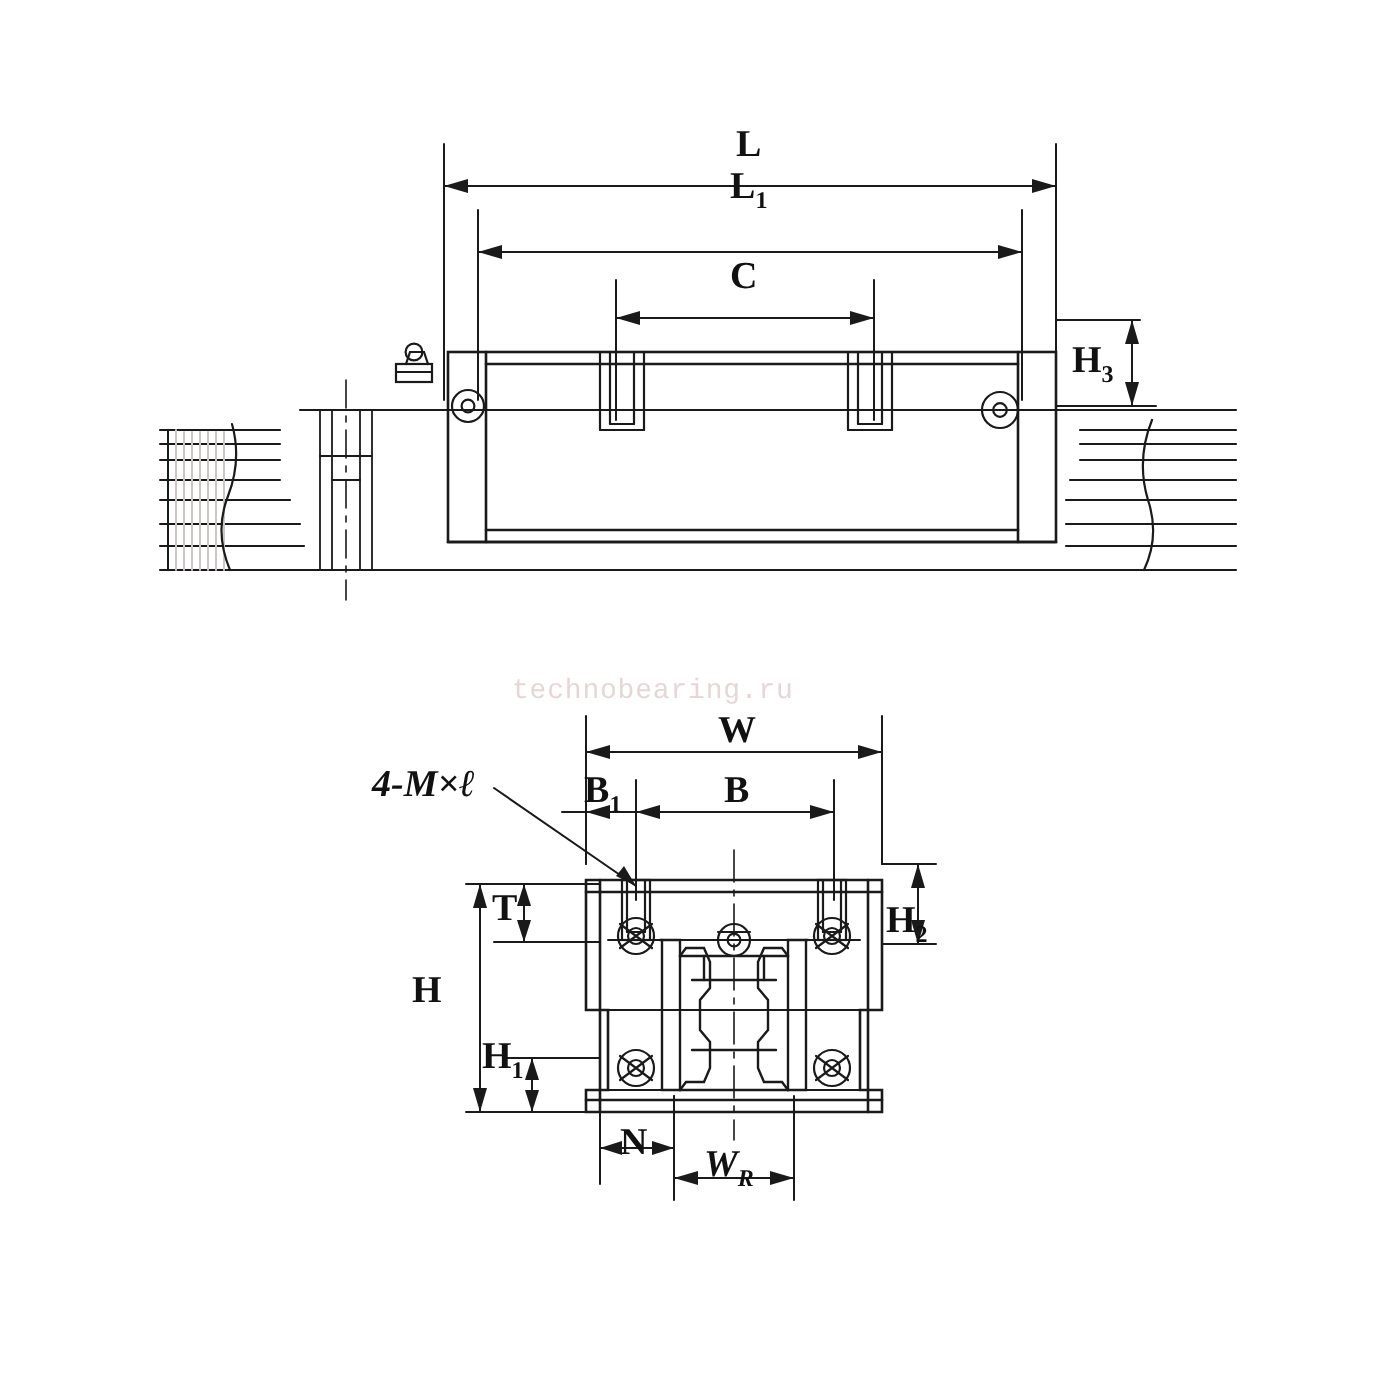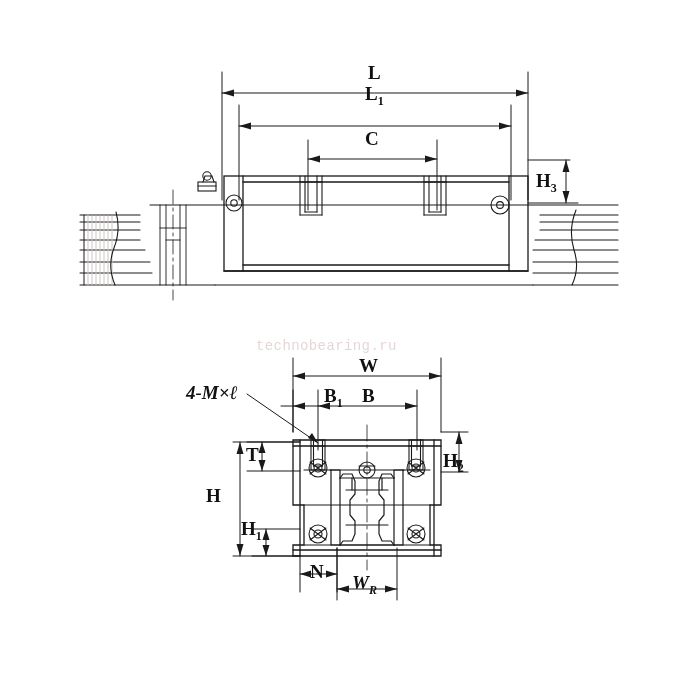--- a/index.html
+++ b/index.html
@@ -306,21 +306,21 @@
   <div class="lbl dim" style="left:365px;top:83px;"><span>L</span><span class="sub">1</span></div>
 
   <div class="lbl dim" style="left:365px;top:128px;"><span>C</span></div>
 
   <div class="lbl dim" style="left:536px;top:170px;"><span>H</span><span class="sub">3</span></div>
 
   <div class="lbl dim" style="left:359px;top:355px;"><span>W</span></div>
 
   <div class="lbl dim" style="left:362px;top:385px;"><span>B</span></div>
 
-  <div class="lbl dim" style="left:292px;top:385px;margin-left:32px;"><span>B</span><span class="sub">1</span></div>
+  <div class="lbl dim" style="left:292px;top:385px;"><span>B</span><span class="sub">1</span></div>
 
   <div class="lbl dim" style="left:443px;top:450px;"><span>H</span><span class="sub">2</span></div>
 
   <div class="lbl dim" style="left:246px;top:444px;"><span>T</span></div>
 
   <div class="lbl dim" style="left:206px;top:485px;"><span>H</span></div>
 
   <div class="lbl dim" style="left:241px;top:518px;"><span>H</span><span class="sub">1</span></div>
 
   <div class="lbl dim" style="left:310px;top:561px;"><span>N</span></div>

